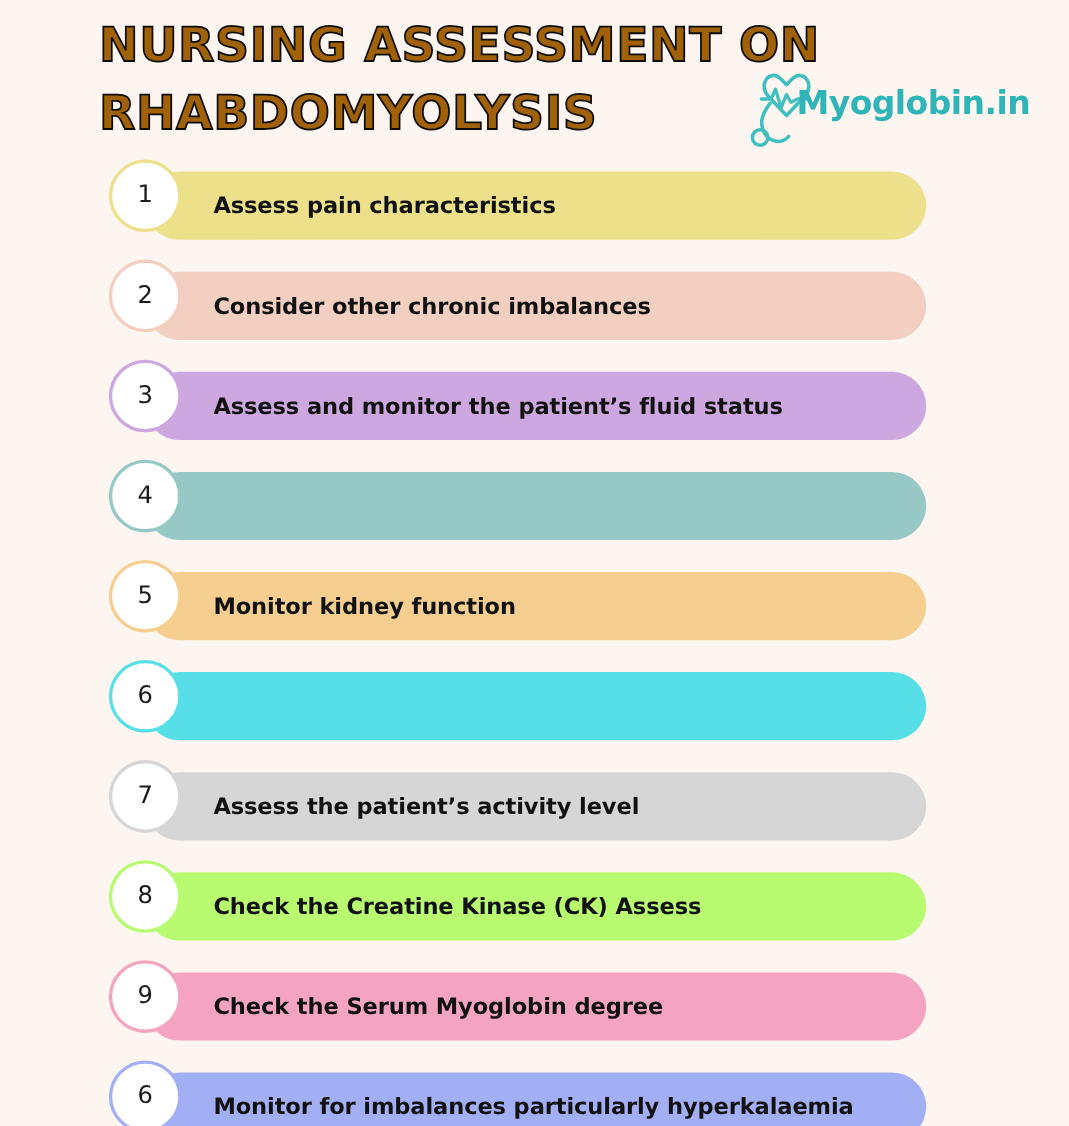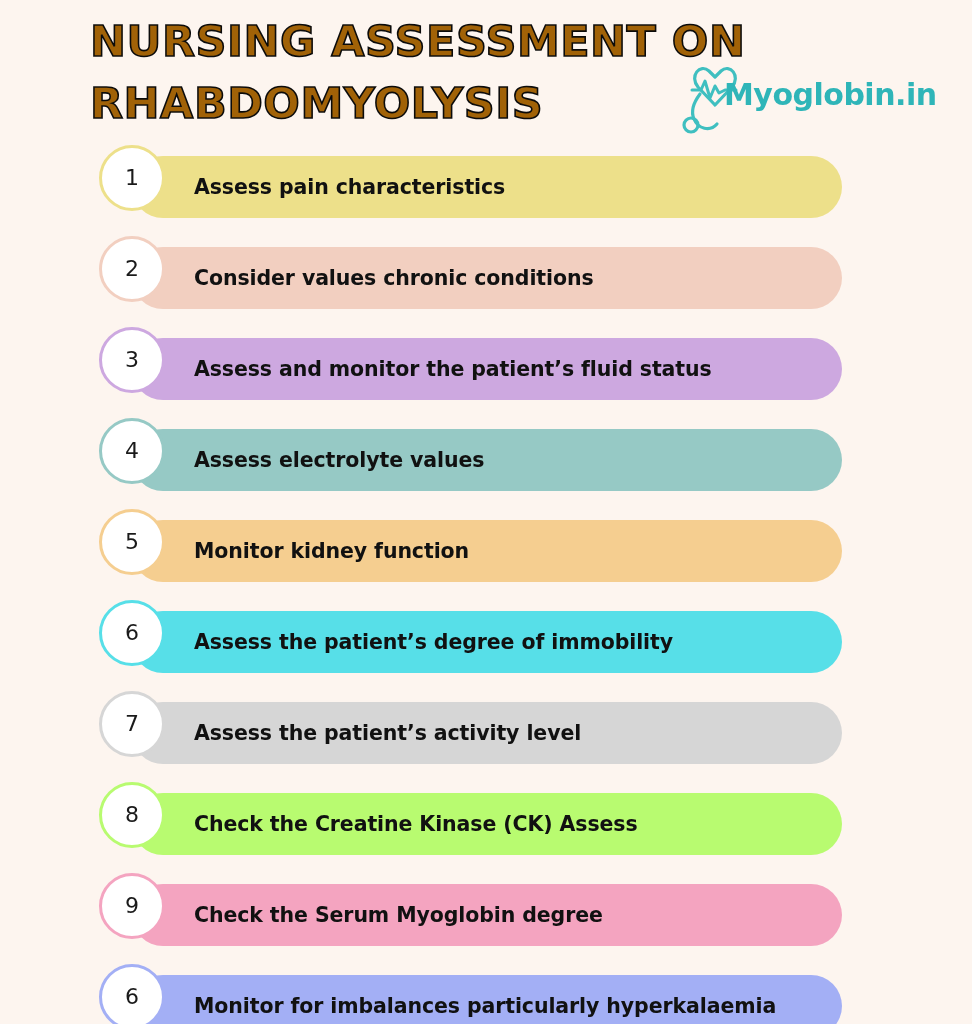--- a/index.html
+++ b/index.html
@@ -168,49 +168,47 @@
       <div class="step-badge" style="border-color: rgb(237, 224, 138);">
         <span class="step-num">1</span>
       </div>
       <div class="step-label">Assess pain characteristics</div>
     </div>
     <div class="step-row">
       <div class="step-bar" style="background: rgb(242, 207, 192);"></div>
       <div class="step-badge" style="border-color: rgb(242, 207, 192);">
         <span class="step-num">2</span>
       </div>
-      <div class="step-label">Consider values chronic conditions</div>
+      <div class="step-label">Consider other chronic imbalances</div>
     </div>
     <div class="step-row">
       <div class="step-bar" style="background: rgb(205, 168, 224);"></div>
       <div class="step-badge" style="border-color: rgb(205, 168, 224);">
         <span class="step-num">3</span>
       </div>
       <div class="step-label">Assess and monitor the patient’s fluid status</div>
     </div>
     <div class="step-row">
       <div class="step-bar" style="background: rgb(150, 201, 197);"></div>
       <div class="step-badge" style="border-color: rgb(150, 201, 197);">
         <span class="step-num">4</span>
       </div>
-      <div class="step-label">Assess electrolyte values</div>
     </div>
     <div class="step-row">
       <div class="step-bar" style="background: rgb(245, 206, 144);"></div>
       <div class="step-badge" style="border-color: rgb(245, 206, 144);">
         <span class="step-num">5</span>
       </div>
       <div class="step-label">Monitor kidney function</div>
     </div>
     <div class="step-row">
       <div class="step-bar" style="background: rgb(87, 223, 232);"></div>
       <div class="step-badge" style="border-color: rgb(87, 223, 232);">
         <span class="step-num">6</span>
       </div>
-      <div class="step-label">Assess the patient’s degree of immobility</div>
     </div>
     <div class="step-row">
       <div class="step-bar" style="background: rgb(214, 214, 214);"></div>
       <div class="step-badge" style="border-color: rgb(214, 214, 214);">
         <span class="step-num">7</span>
       </div>
       <div class="step-label">Assess the patient’s activity level</div>
     </div>
     <div class="step-row">
       <div class="step-bar" style="background: rgb(184, 251, 112);"></div>

